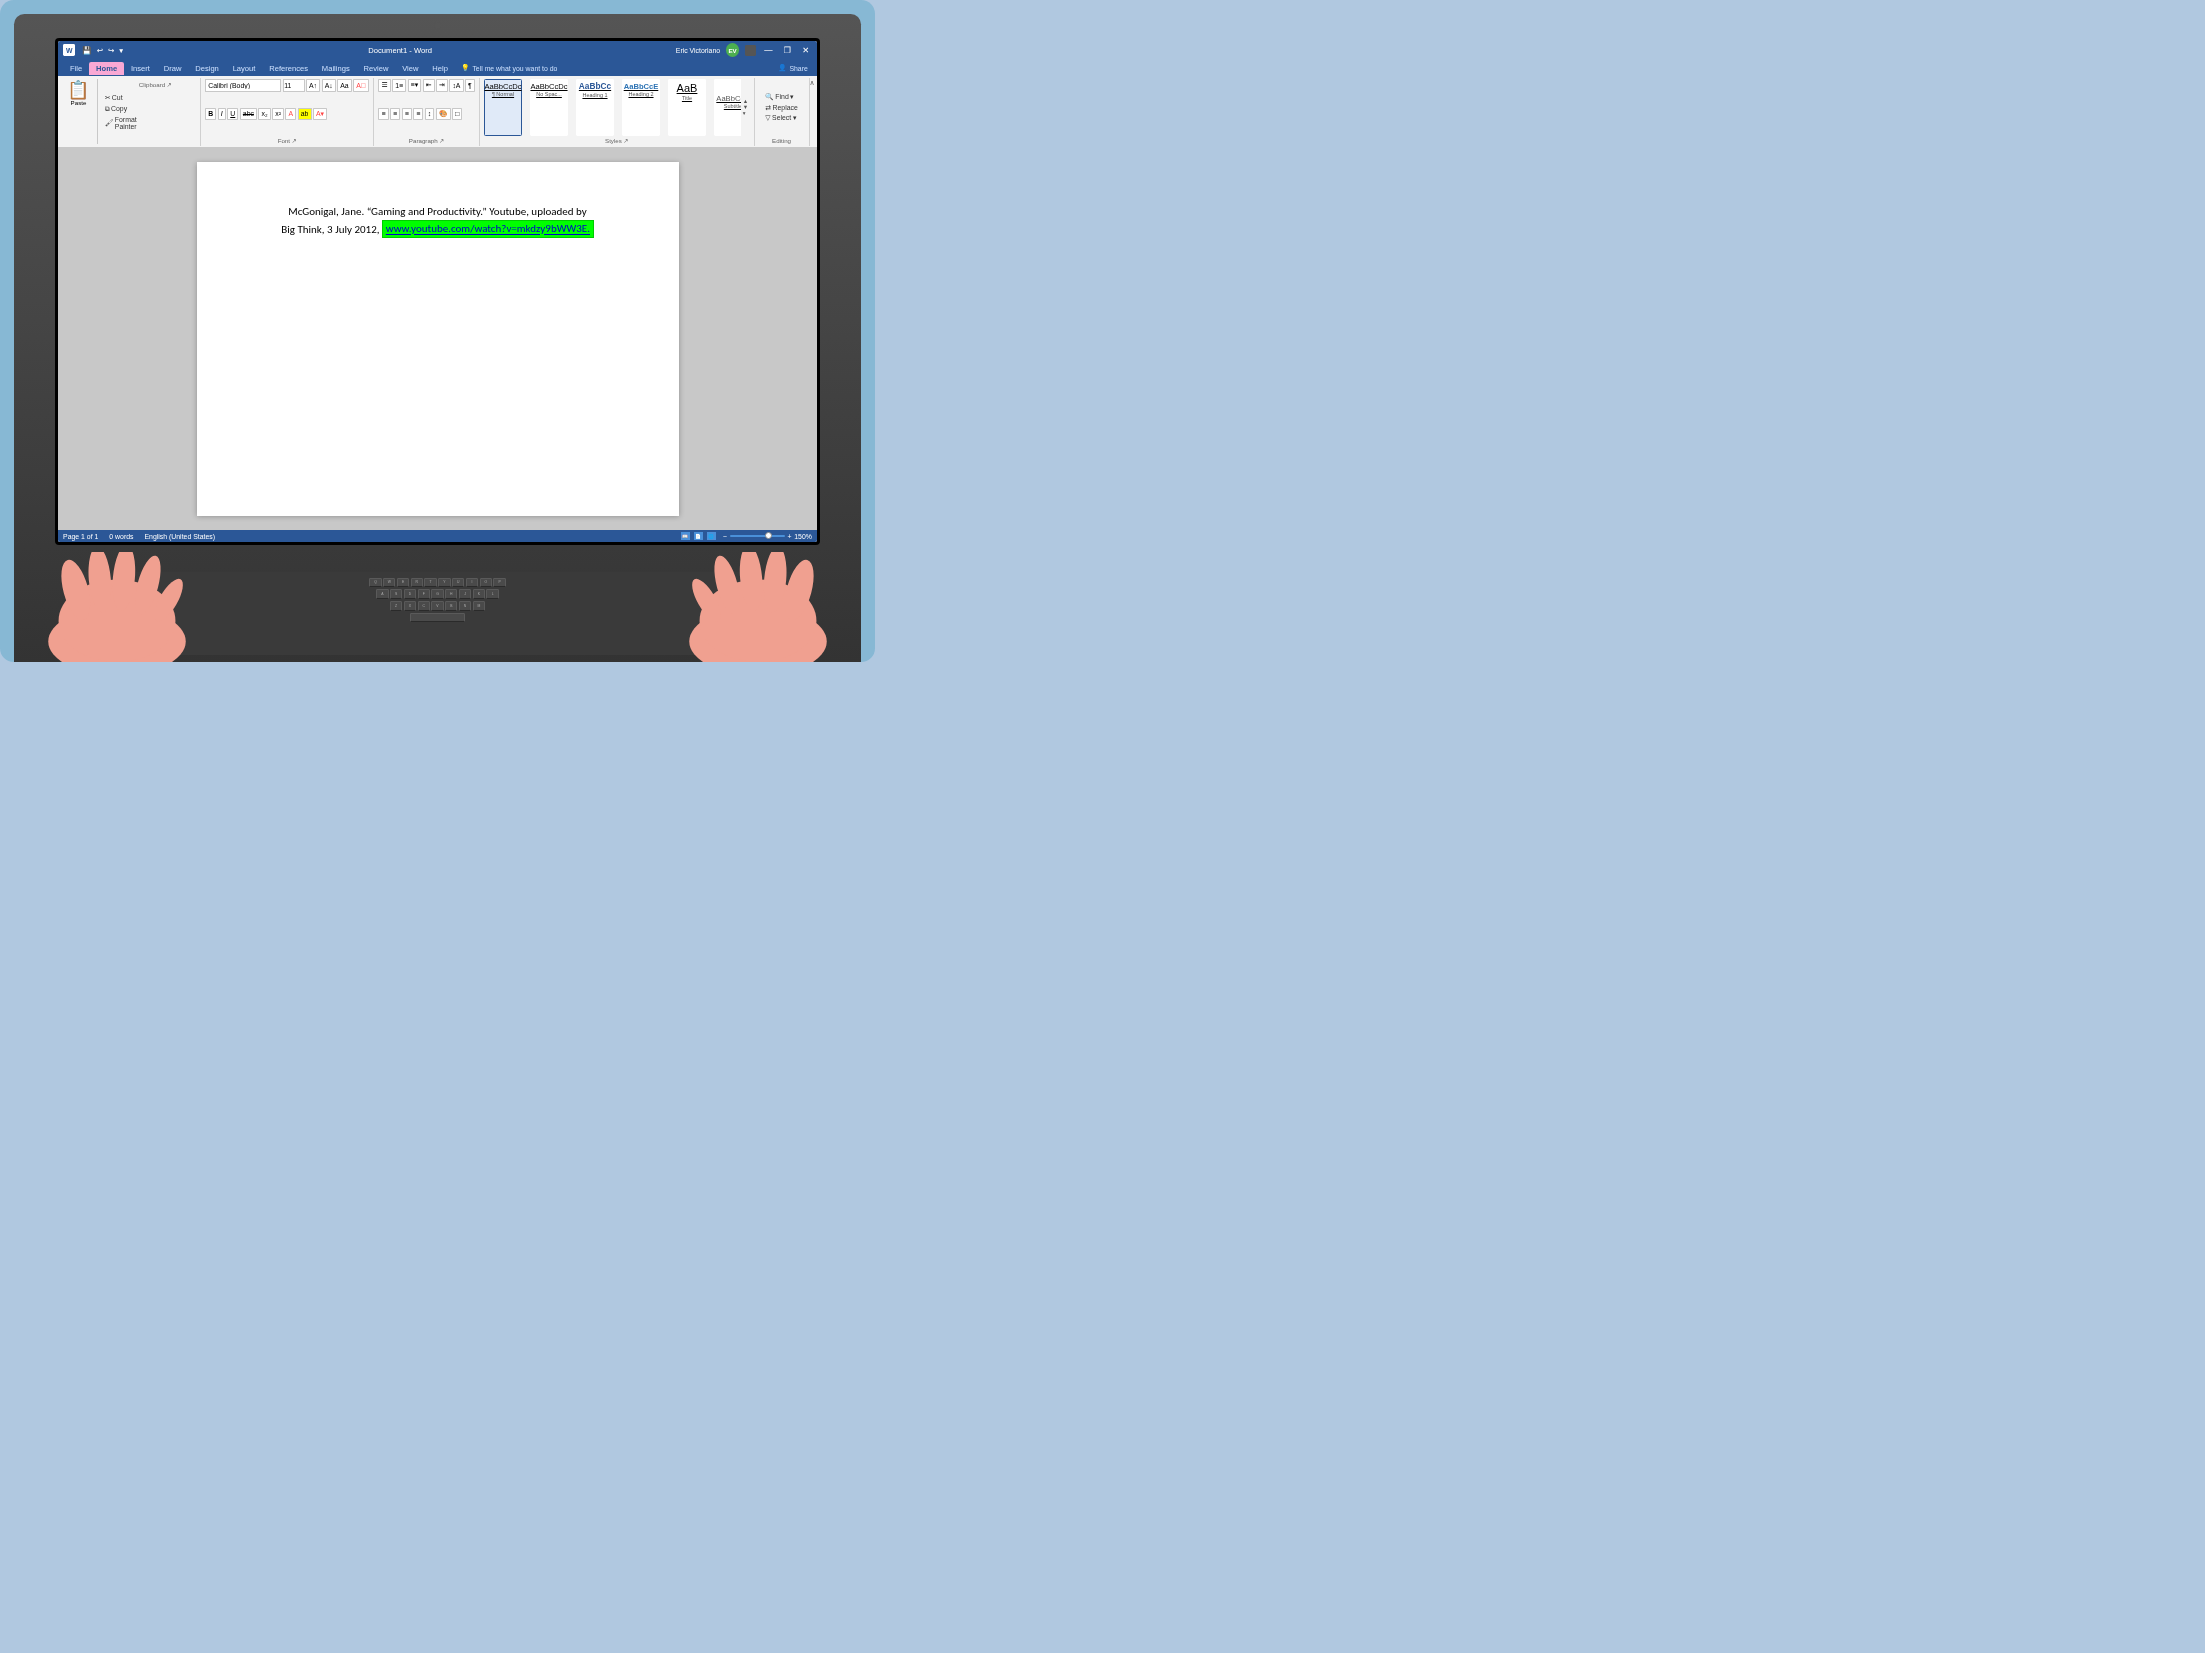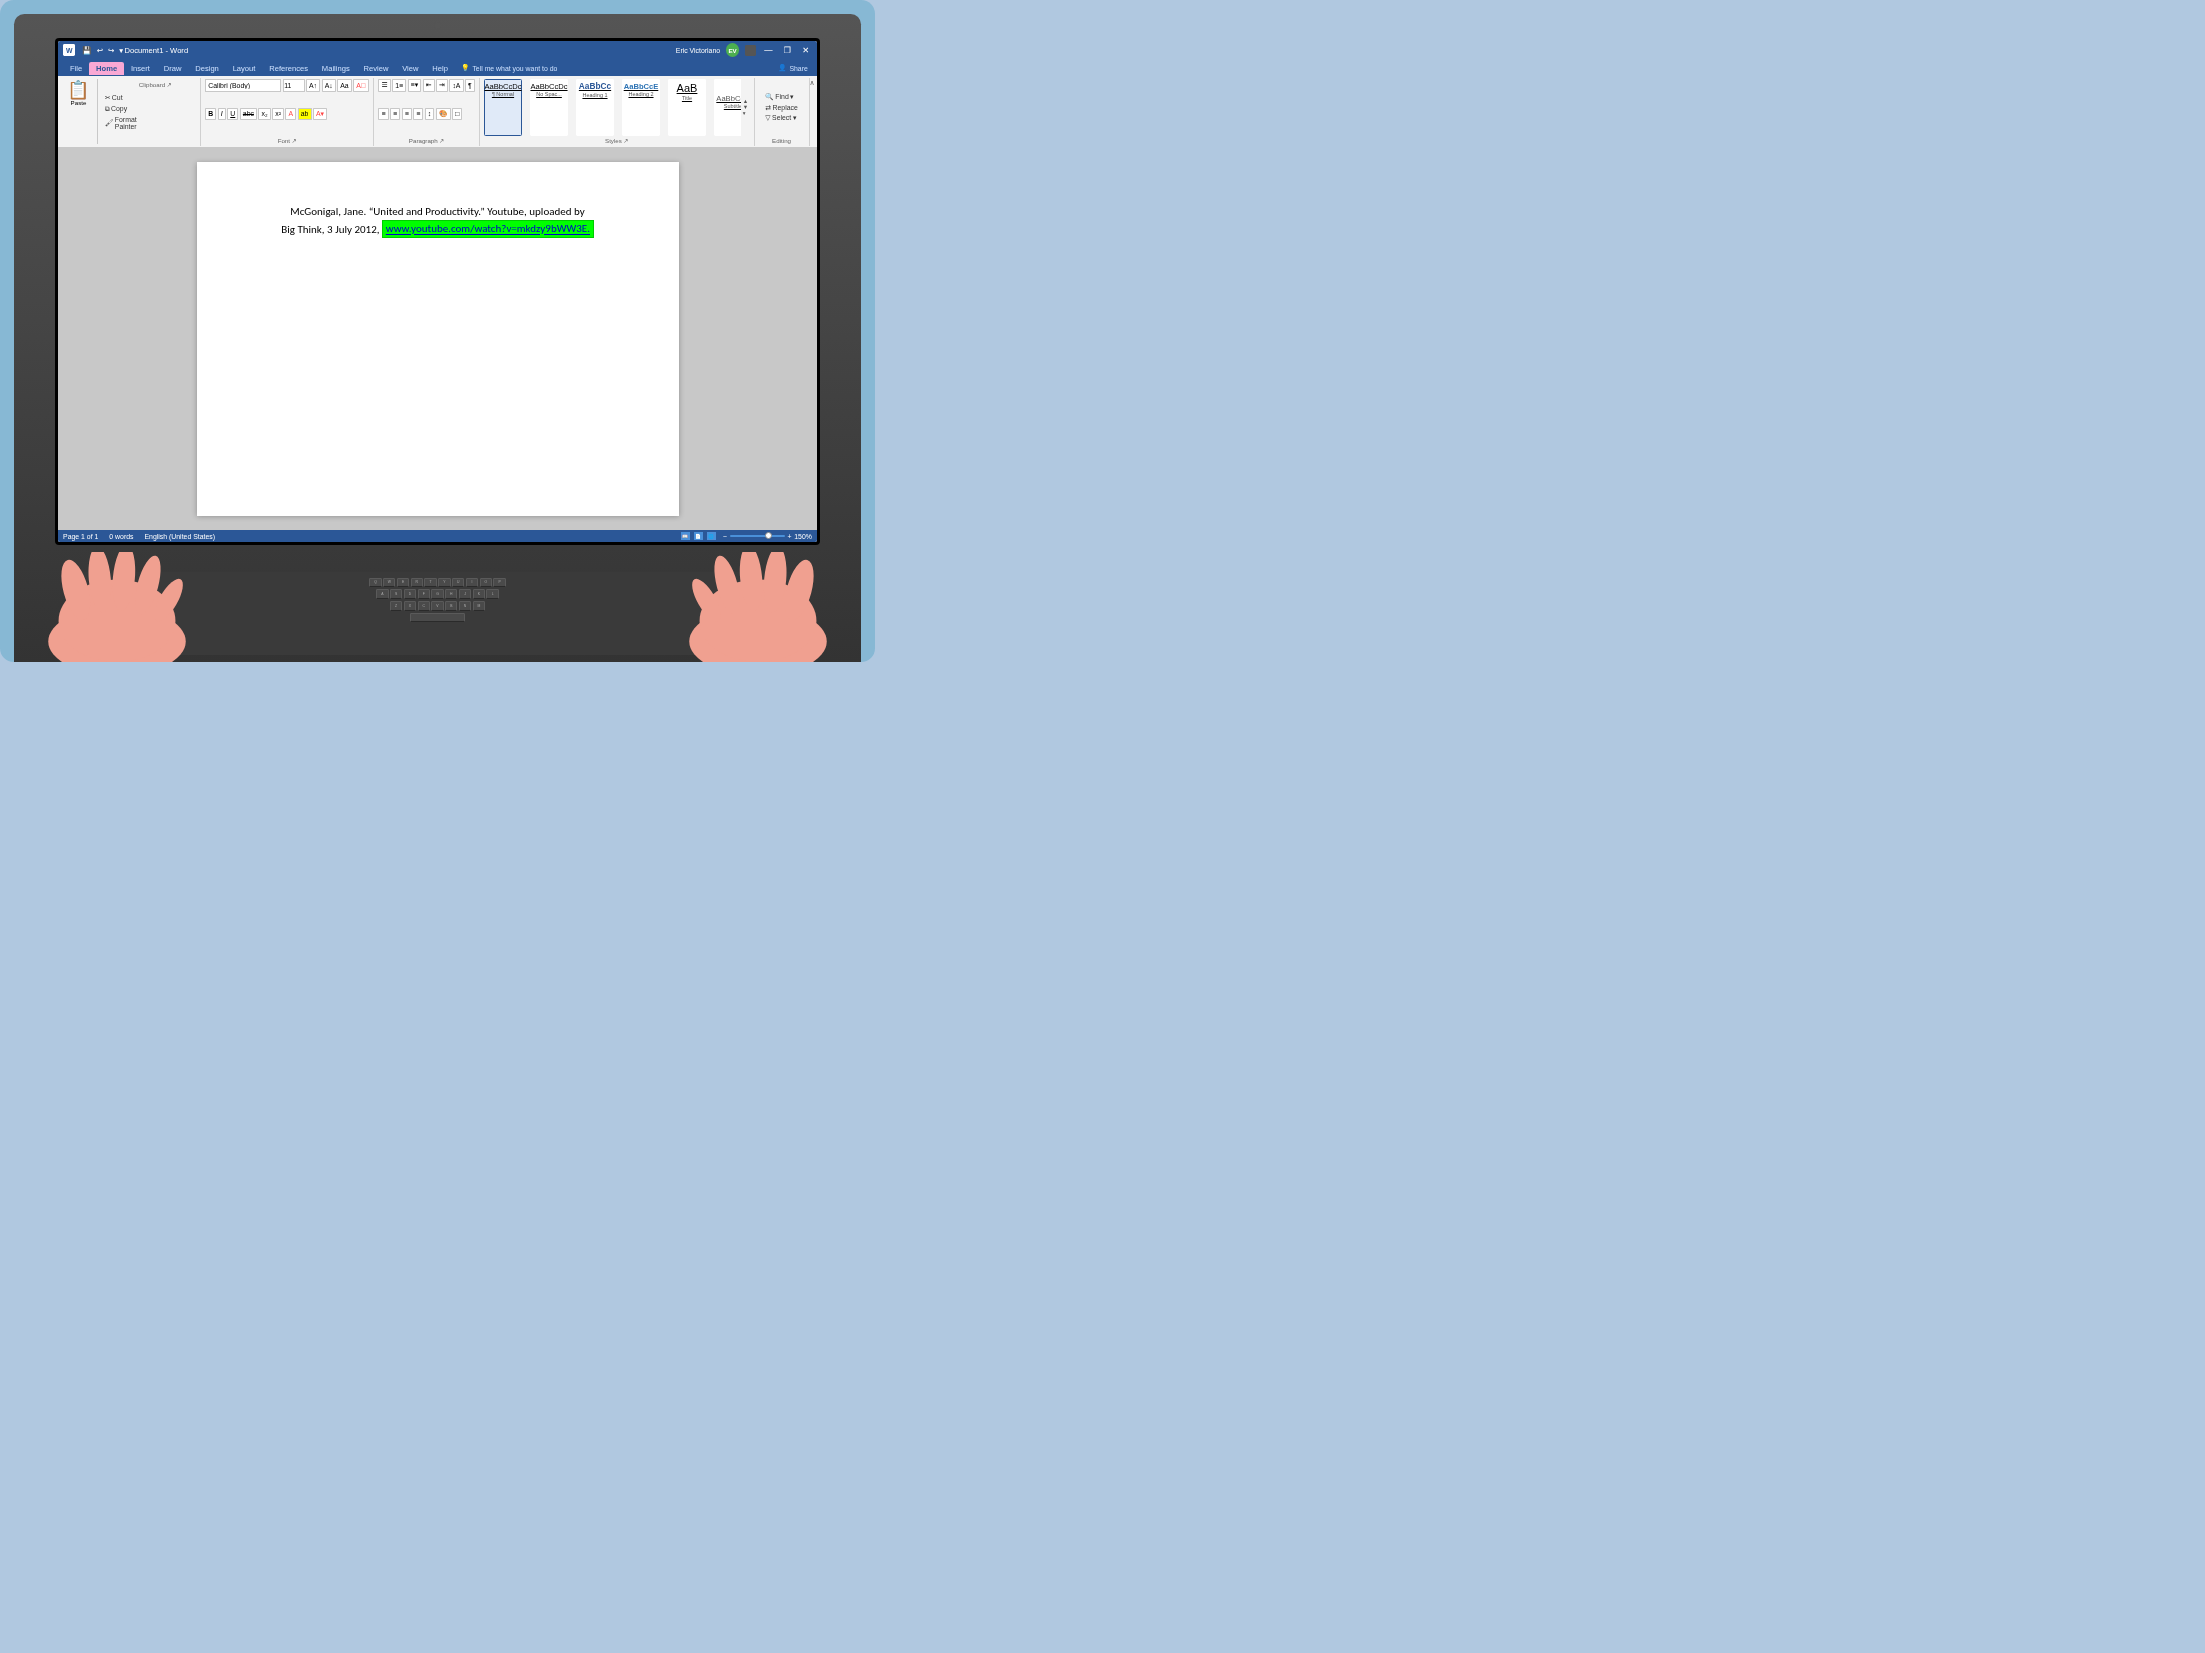--- a/index.html
+++ b/index.html
@@ -50,21 +50,21 @@
       font-size: 6.9px;
       display: flex;
       align-items: center;
       justify-content: center;
       border-radius: 1.4px;
       flex-shrink: 0;
     }
 
     .title-bar-center {
       flex: 1;
-      text-align: left;
+      text-align: center;
       color: #fff;
       font-size: 7.6px;
     }
 
     .title-bar-right {
       display: flex;
       align-items: center;
       gap: 5.5px;
     }
 
@@ -673,21 +673,21 @@
           </div>
 
           <div style="display:flex;align-items:flex-start;padding-top:1.4px;">
             <span style="font-size:6.9px;cursor:pointer;color:#555;">∧</span>
           </div>
         </div>
 
         <div class="document-area">
           <div class="document-page">
             <div class="document-text">
-              <span>McGonigal, Jane. “United and Productivity.” Youtube, uploaded by</span><br>
+              <span>McGonigal, Jane. “Gaming and Productivity.” Youtube, uploaded by</span><br>
               <span>Big Think, 3 July 2012,</span>&nbsp;<span class="highlight-url">www.youtube.com/watch?v=mkdzy9bWW3E.</span>
             </div>
           </div>
         </div>
 
         <div class="status-bar">
           <span>Page 1 of 1</span>
           <span>0 words</span>
           <span>English (United States)</span>
           <div class="status-right">

